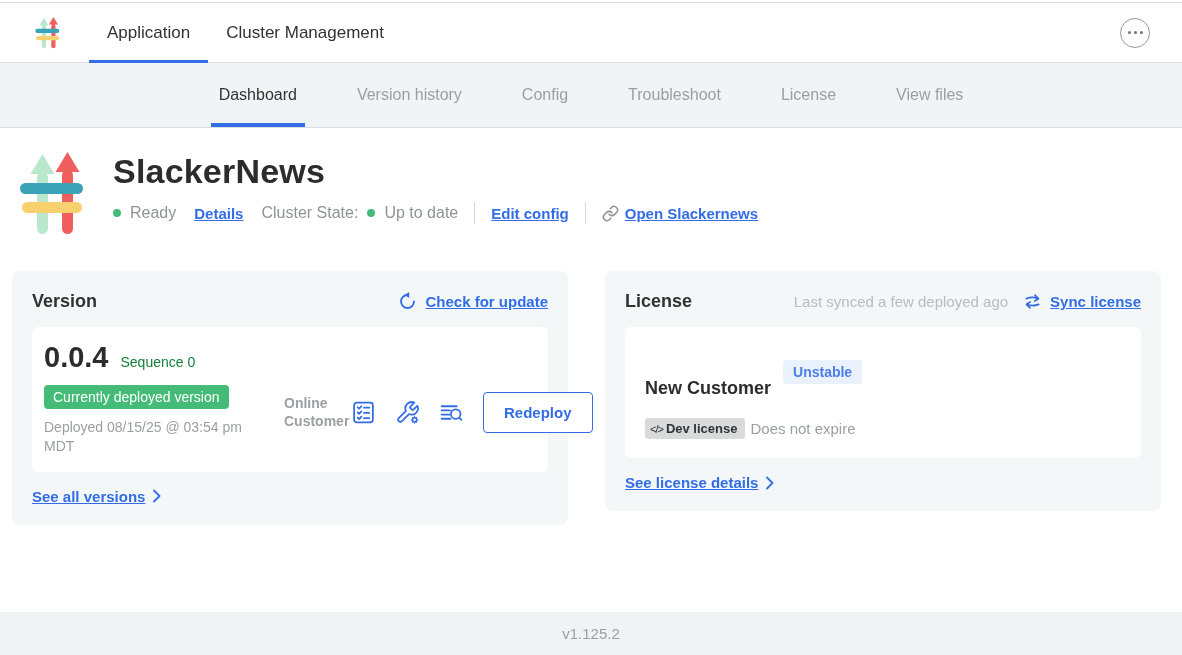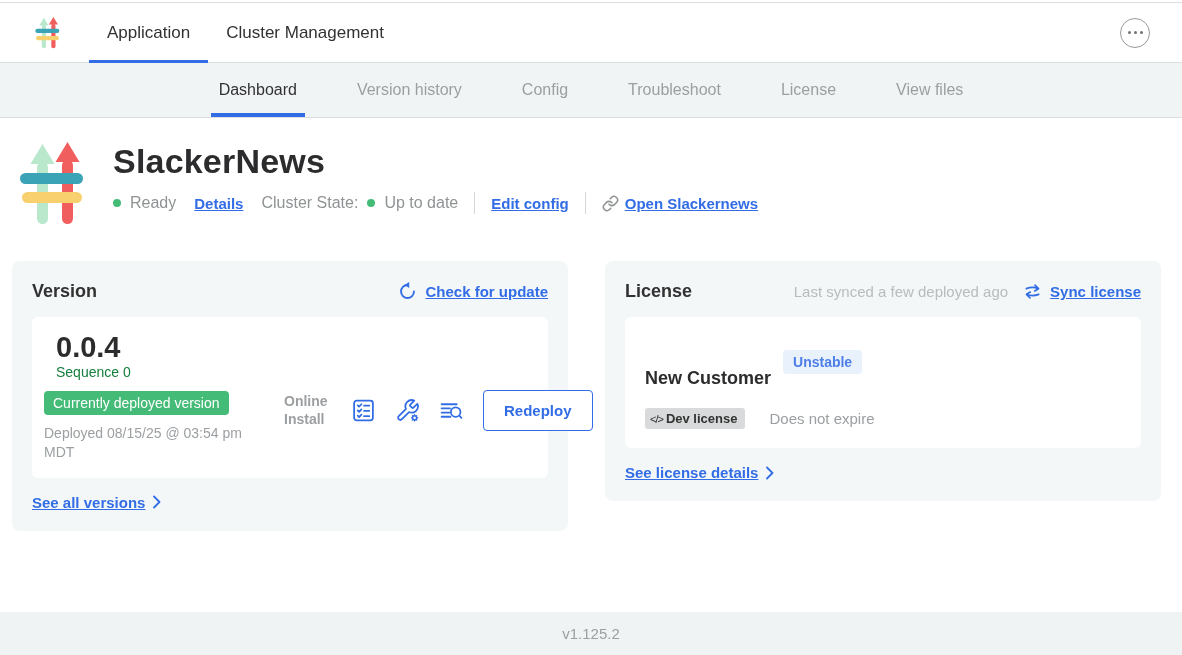--- a/index.html
+++ b/index.html
@@ -19,21 +19,21 @@
                 font-size:17px; color:#323232; cursor:pointer; }
   .topnav-tab.active::after { content:""; position:absolute; left:0; right:0; bottom:-1px;
                 height:3px; background:#326de6; }
   .ellipsis-btn { margin-left:auto; margin-right:32px; align-self:center;
                 width:30px; height:30px; border:1px solid #959a9c; border-radius:50%;
                 background:#fff; display:flex; align-items:center; justify-content:center;
                 gap:3px; cursor:pointer; }
   .ellipsis-btn i { width:3px; height:3px; border-radius:50%; background:#6f7375; }
 
   
-  .subnav { height:55px; background:#f0f4f5; border-bottom:1px solid #dcdfe1;
+  .subnav { height:65px; background:#f0f4f5; border-bottom:1px solid #dcdfe1;
             display:flex; justify-content:center; align-items:stretch; flex:none; }
   .subnav-tab { position:relative; display:flex; align-items:center; padding:0 30px;
                 font-size:16px; color:#9b9fa1; cursor:pointer; }
   .subnav-tab.active { color:#323232; }
   .subnav-tab.active::after { content:""; position:absolute; left:22px; right:22px; bottom:0;
                 height:4px; background:#326de6; }
 
   main { flex:1; background:#fff; }
 
   
@@ -51,21 +51,21 @@
   .cards { display:flex; gap:37px; margin:35px 21px 0 12px; align-items:flex-start; }
   .card { width:556px; background:#f3f7f8; border-radius:8px; padding:20px; }
   .card-head { display:flex; align-items:center; }
   .card-title { font-size:18px; font-weight:700; color:#323232; }
   .head-right { margin-left:auto; display:flex; align-items:center; gap:8px; }
   .inner-box { background:#fff; border-radius:6px; margin-top:15px; }
 
   
   .version-box { padding:14px 16px 16px 12px; display:flex; }
   .v-left { width:240px; flex:none; }
-  .v-numrow { display:flex; align-items:baseline;flex-direction:column; }
+  .v-numrow { display:flex; align-items:baseline; }
   .v-number { font-size:29px; font-weight:700; color:#2c2c2e; }
   .v-seq { font-size:14px; color:#15803d; margin-left:12px; }
   .deployed-badge { display:inline-block; margin-top:11px; background:#44bb77; color:#fff;
                     font-size:14px; font-weight:400; padding:4px 9px; border-radius:4px; }
   .deployed-at { margin-top:9px; font-size:14px; color:#9b9fa1; line-height:1.35; width:215px; }
   .v-right { flex:1; display:flex; align-items:center; justify-content:flex-end; gap:19px;
              padding-right:6px; margin-top:28px; }
   .install-type { font-size:14px; font-weight:700; color:#9b9fa1; width:48px; line-height:1.3; flex:none; }
   .v-icons { display:flex; align-items:center; gap:19px; }
   .icon-btn { cursor:pointer; display:flex; }
@@ -78,21 +78,21 @@
   .synced-text { font-size:15px; color:#b8bcbe; margin-right:7px; }
   .license-box { padding:17px 16px 19px 20px; }
   .cust-row { display:flex; align-items:center; }
   .cust-name { font-size:18px; font-weight:700; color:#2c2c2e;margin-top:34px; }
   .unstable-badge { margin-left:12px; background:#e9f1fc; color:#4d7ee8; font-size:14px;
                     padding:4px 10px; border-radius:4px;font-weight:bold; }
   .lic-row { display:flex; align-items:center; margin-top:19px; }
   .dev-badge { background:#d9dadb; color:#323232; font-size:13px; font-weight:700;
                padding:3px 8px 3px 5px; border-radius:3px; display:flex; align-items:center; gap:3px; }
   .dev-badge .code-glyph { font-weight:400; font-size:11px; letter-spacing:-1px; }
-  .expiry { font-size:15px; color:#9b9fa1; margin-left:24px; }
+  .expiry { font-size:15px; color:#9b9fa1; margin-left:5px; }
 
   footer { height:43px; background:#f0f3f4; display:flex; align-items:center;
            justify-content:center; font-size:15px; color:#9b9fa1; flex:none; }
 
   svg { display:block; }
 </style>
 </head>
 <body>
 
 <div class="page">
@@ -199,21 +199,21 @@
         <div class="inner-box version-box">
           <div class="v-left">
             <div class="v-numrow">
               <span class="v-number">0.0.4</span>
               <span class="v-seq">Sequence 0</span>
             </div>
             <span class="deployed-badge">Currently deployed version</span>
             <div class="deployed-at">Deployed 08/15/25 @ 03:54 pm MDT</div>
           </div>
           <div class="v-right">
-            <span class="install-type">Online Install</span>
+            <span class="install-type">Online Customer</span>
             <span class="v-icons">
               <span class="icon-btn">
                 <svg width="25" height="25" viewBox="0 0 24 24" fill="none" stroke="#326de6" stroke-width="1.7" stroke-linecap="round" stroke-linejoin="round">
                   <rect x="3" y="2.5" width="18" height="19" rx="2.5"></rect>
                   <polyline points="6.5,7 7.8,8.3 10,6"></polyline>
                     <line x1="12.5" y1="7.4" x2="17.5" y2="7.4"></line>
                   <polyline points="6.5,12 7.8,13.3 10,11"></polyline>
                     <line x1="12.5" y1="12.4" x2="17.5" y2="12.4"></line>
                   <polyline points="6.5,17 7.8,18.3 10,16"></polyline>
                     <line x1="12.5" y1="17.4" x2="17.5" y2="17.4"></line>

